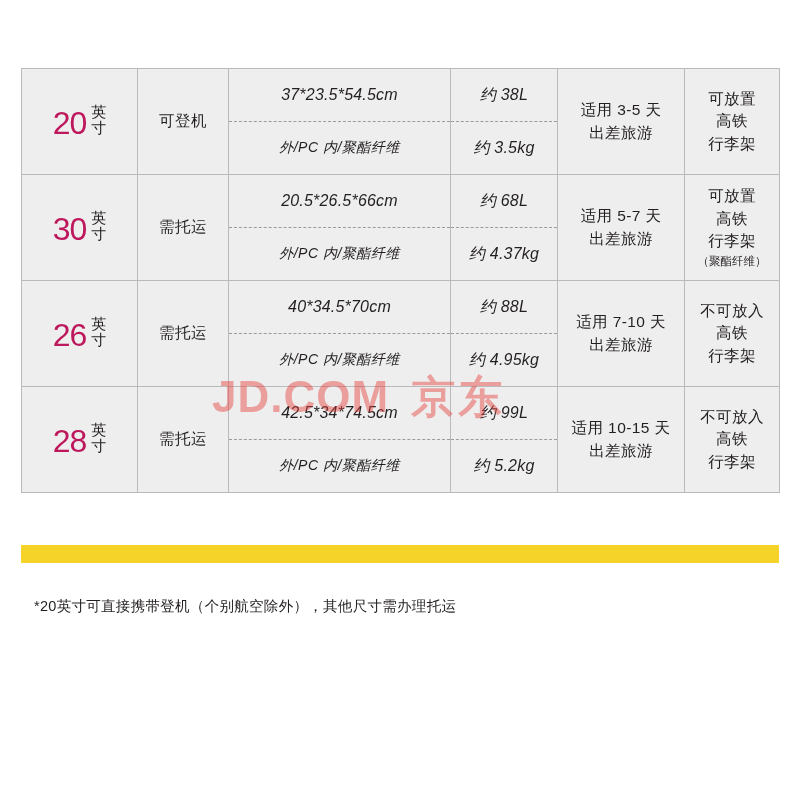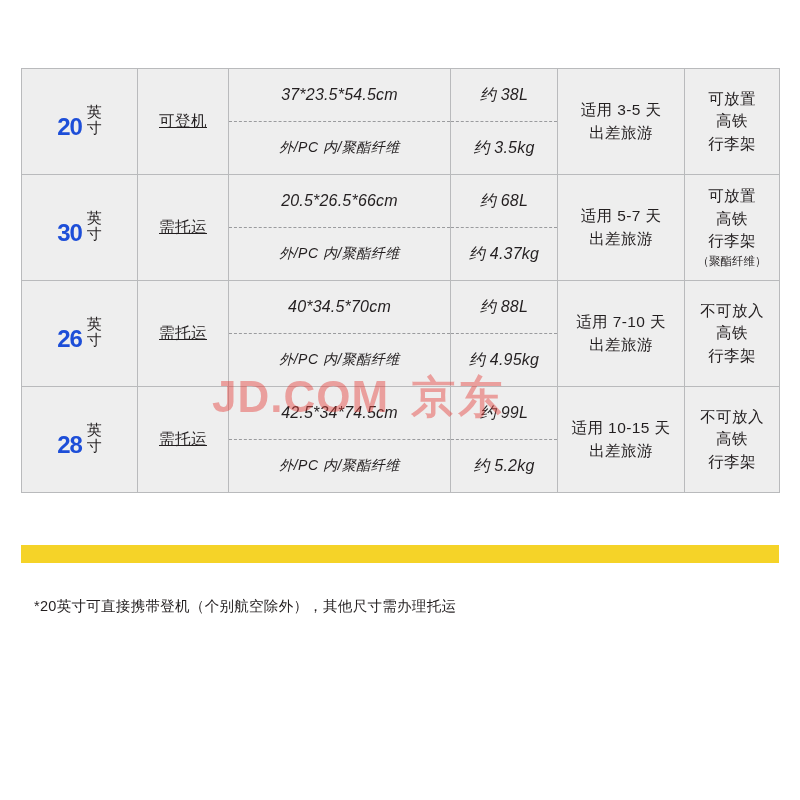--- a/index.html
+++ b/index.html
@@ -49,40 +49,39 @@
     position: relative;
     height: 104px;
   }
   .size-inner {
     display: flex;
     align-items: flex-end;
     justify-content: center;
     line-height: 1;
   }
   .size-num {
-    font-size: 24px;
-    font-weight: bold;
+    font-size: 32px;
+    font-weight: normal;
     letter-spacing: -1px;
-    color: #1d4ed8;
+    color: #be185d;
   }
   .size-unit {
     display: inline-block;
     font-size: 15px;
     line-height: 1.05;
     text-align: left;
     margin-left: 5px;
     margin-bottom: 3px;
     font-weight: normal;
   }
   .size-unit span { display: block; }
 
   .carry-cell {
     font-size: 15.5px;
     letter-spacing: 0.5px;
-    text-decoration: underline;
   }
 
   .dim-stack, .vol-stack {
     display: block;
     height: 100%;
     font-style: italic;
   }
   .dim-row, .vol-row {
     height: 52px;
     display: flex;

